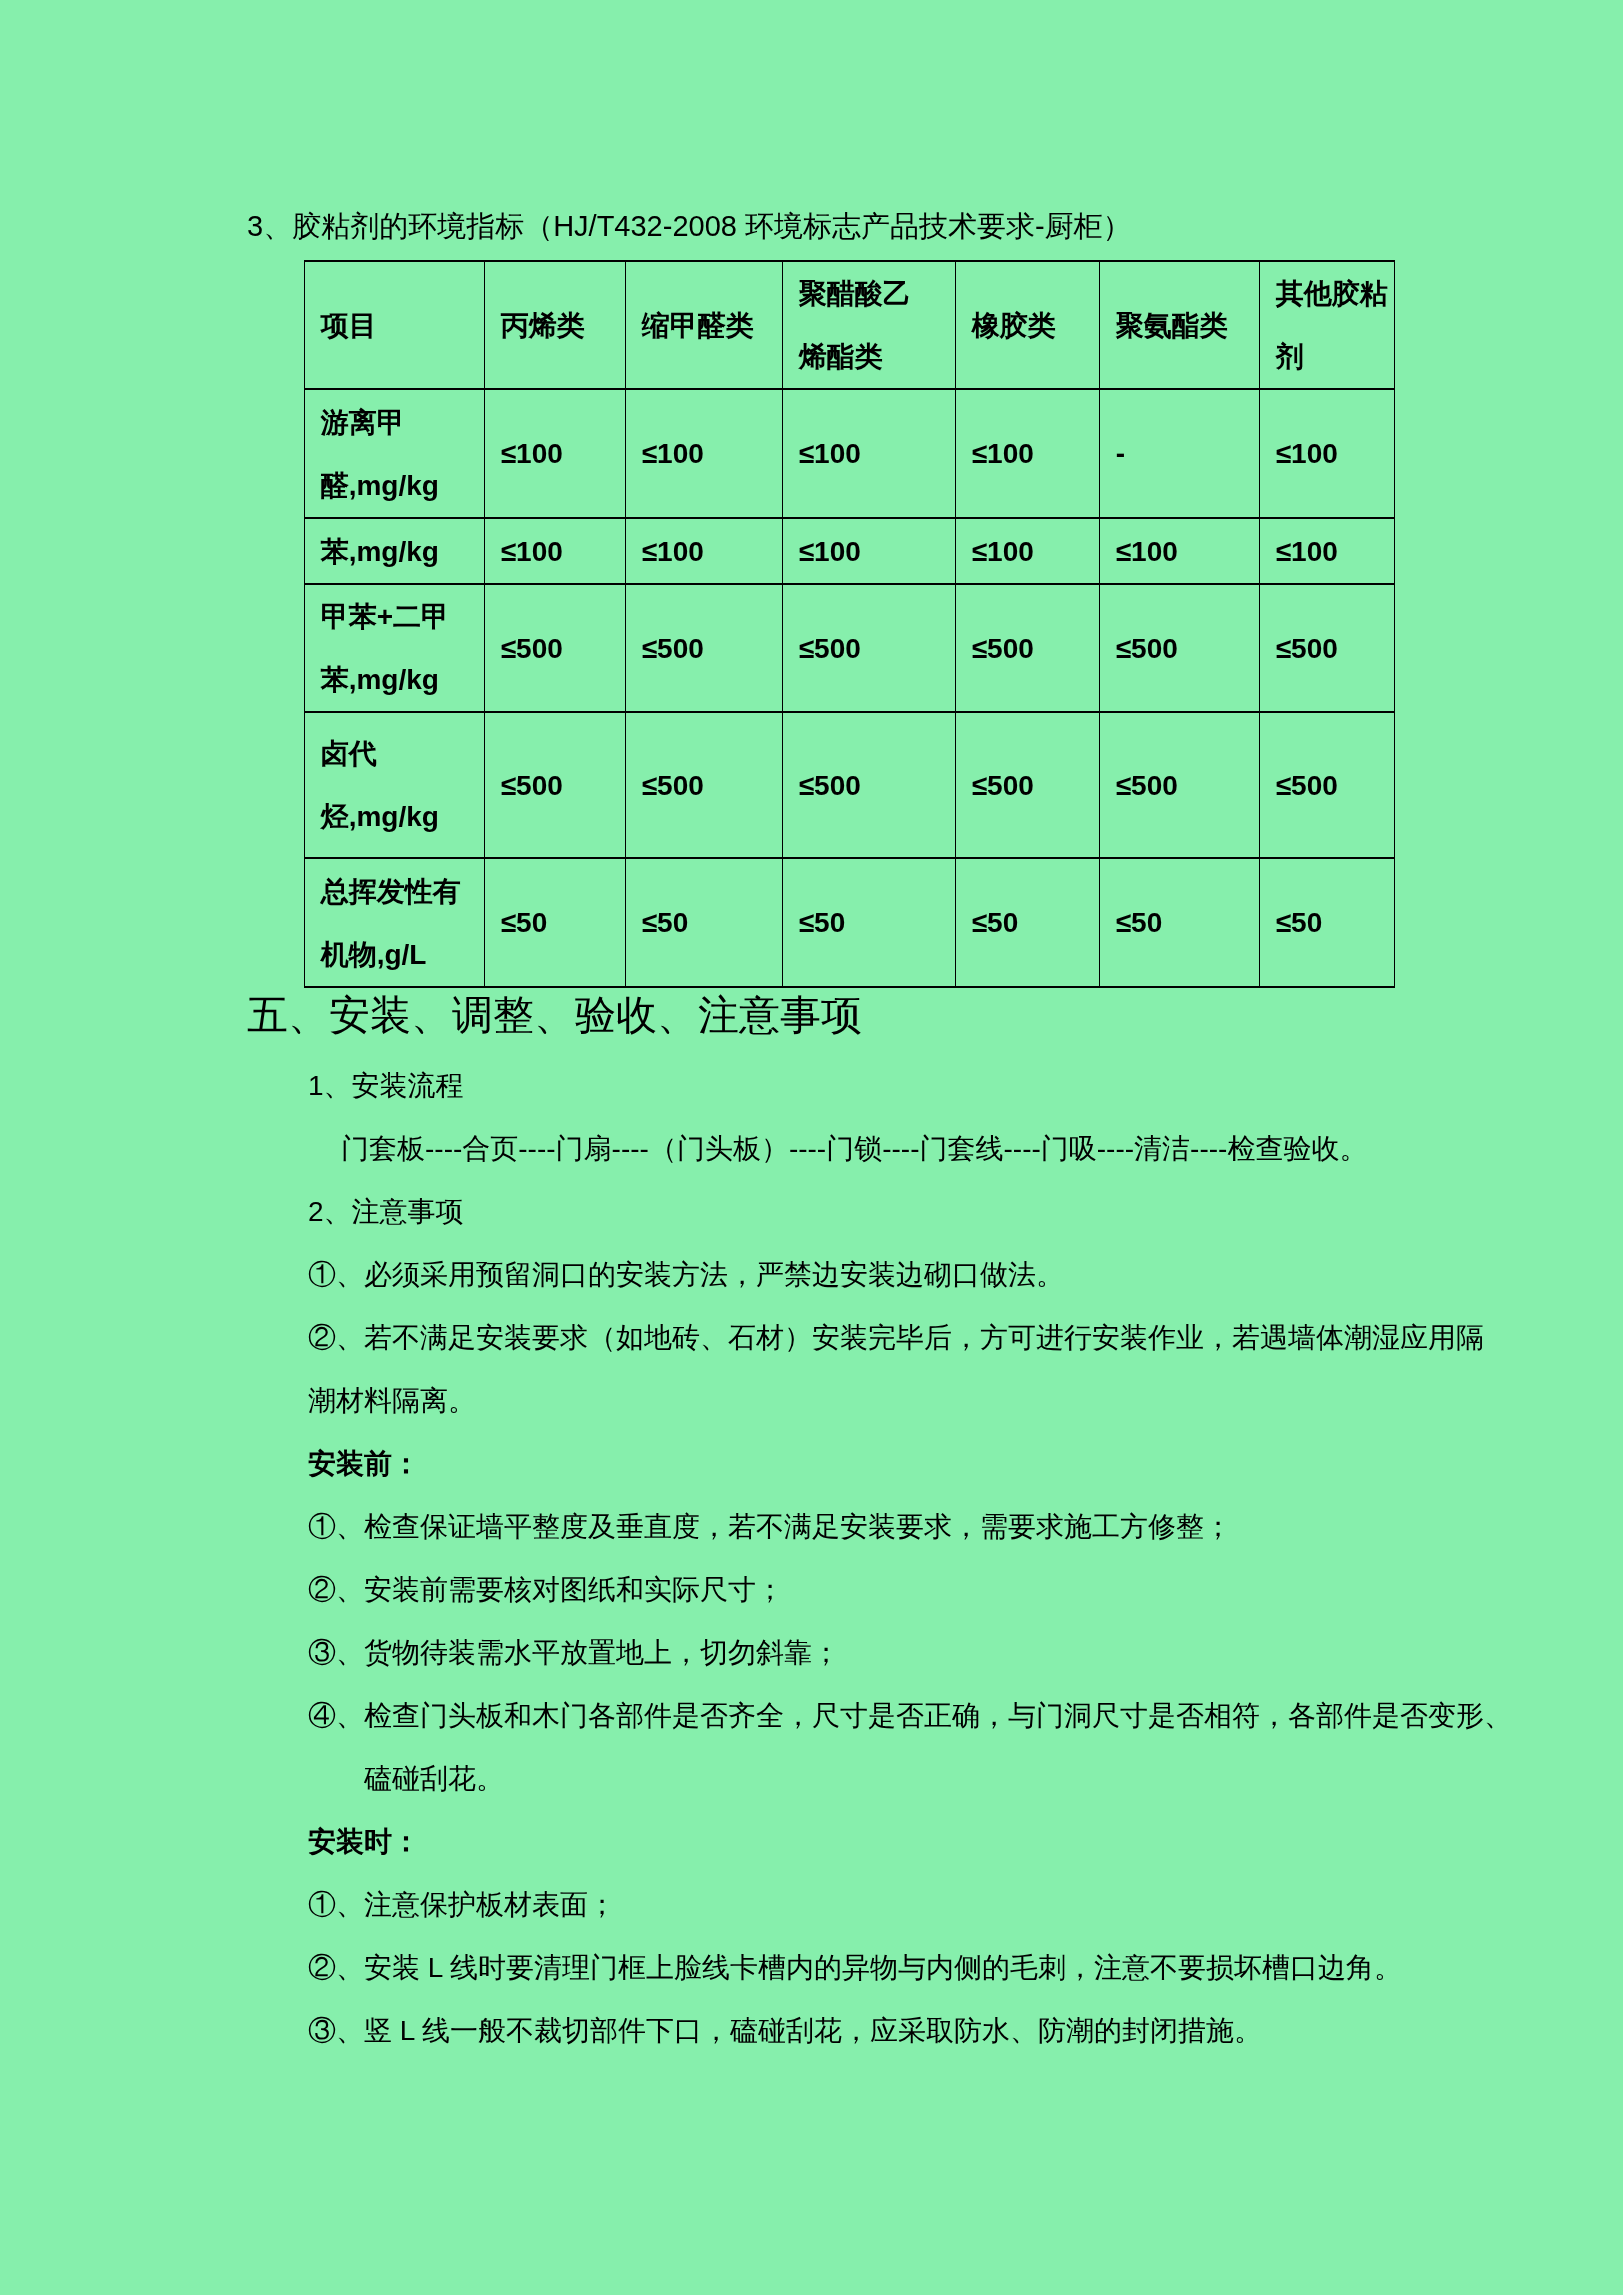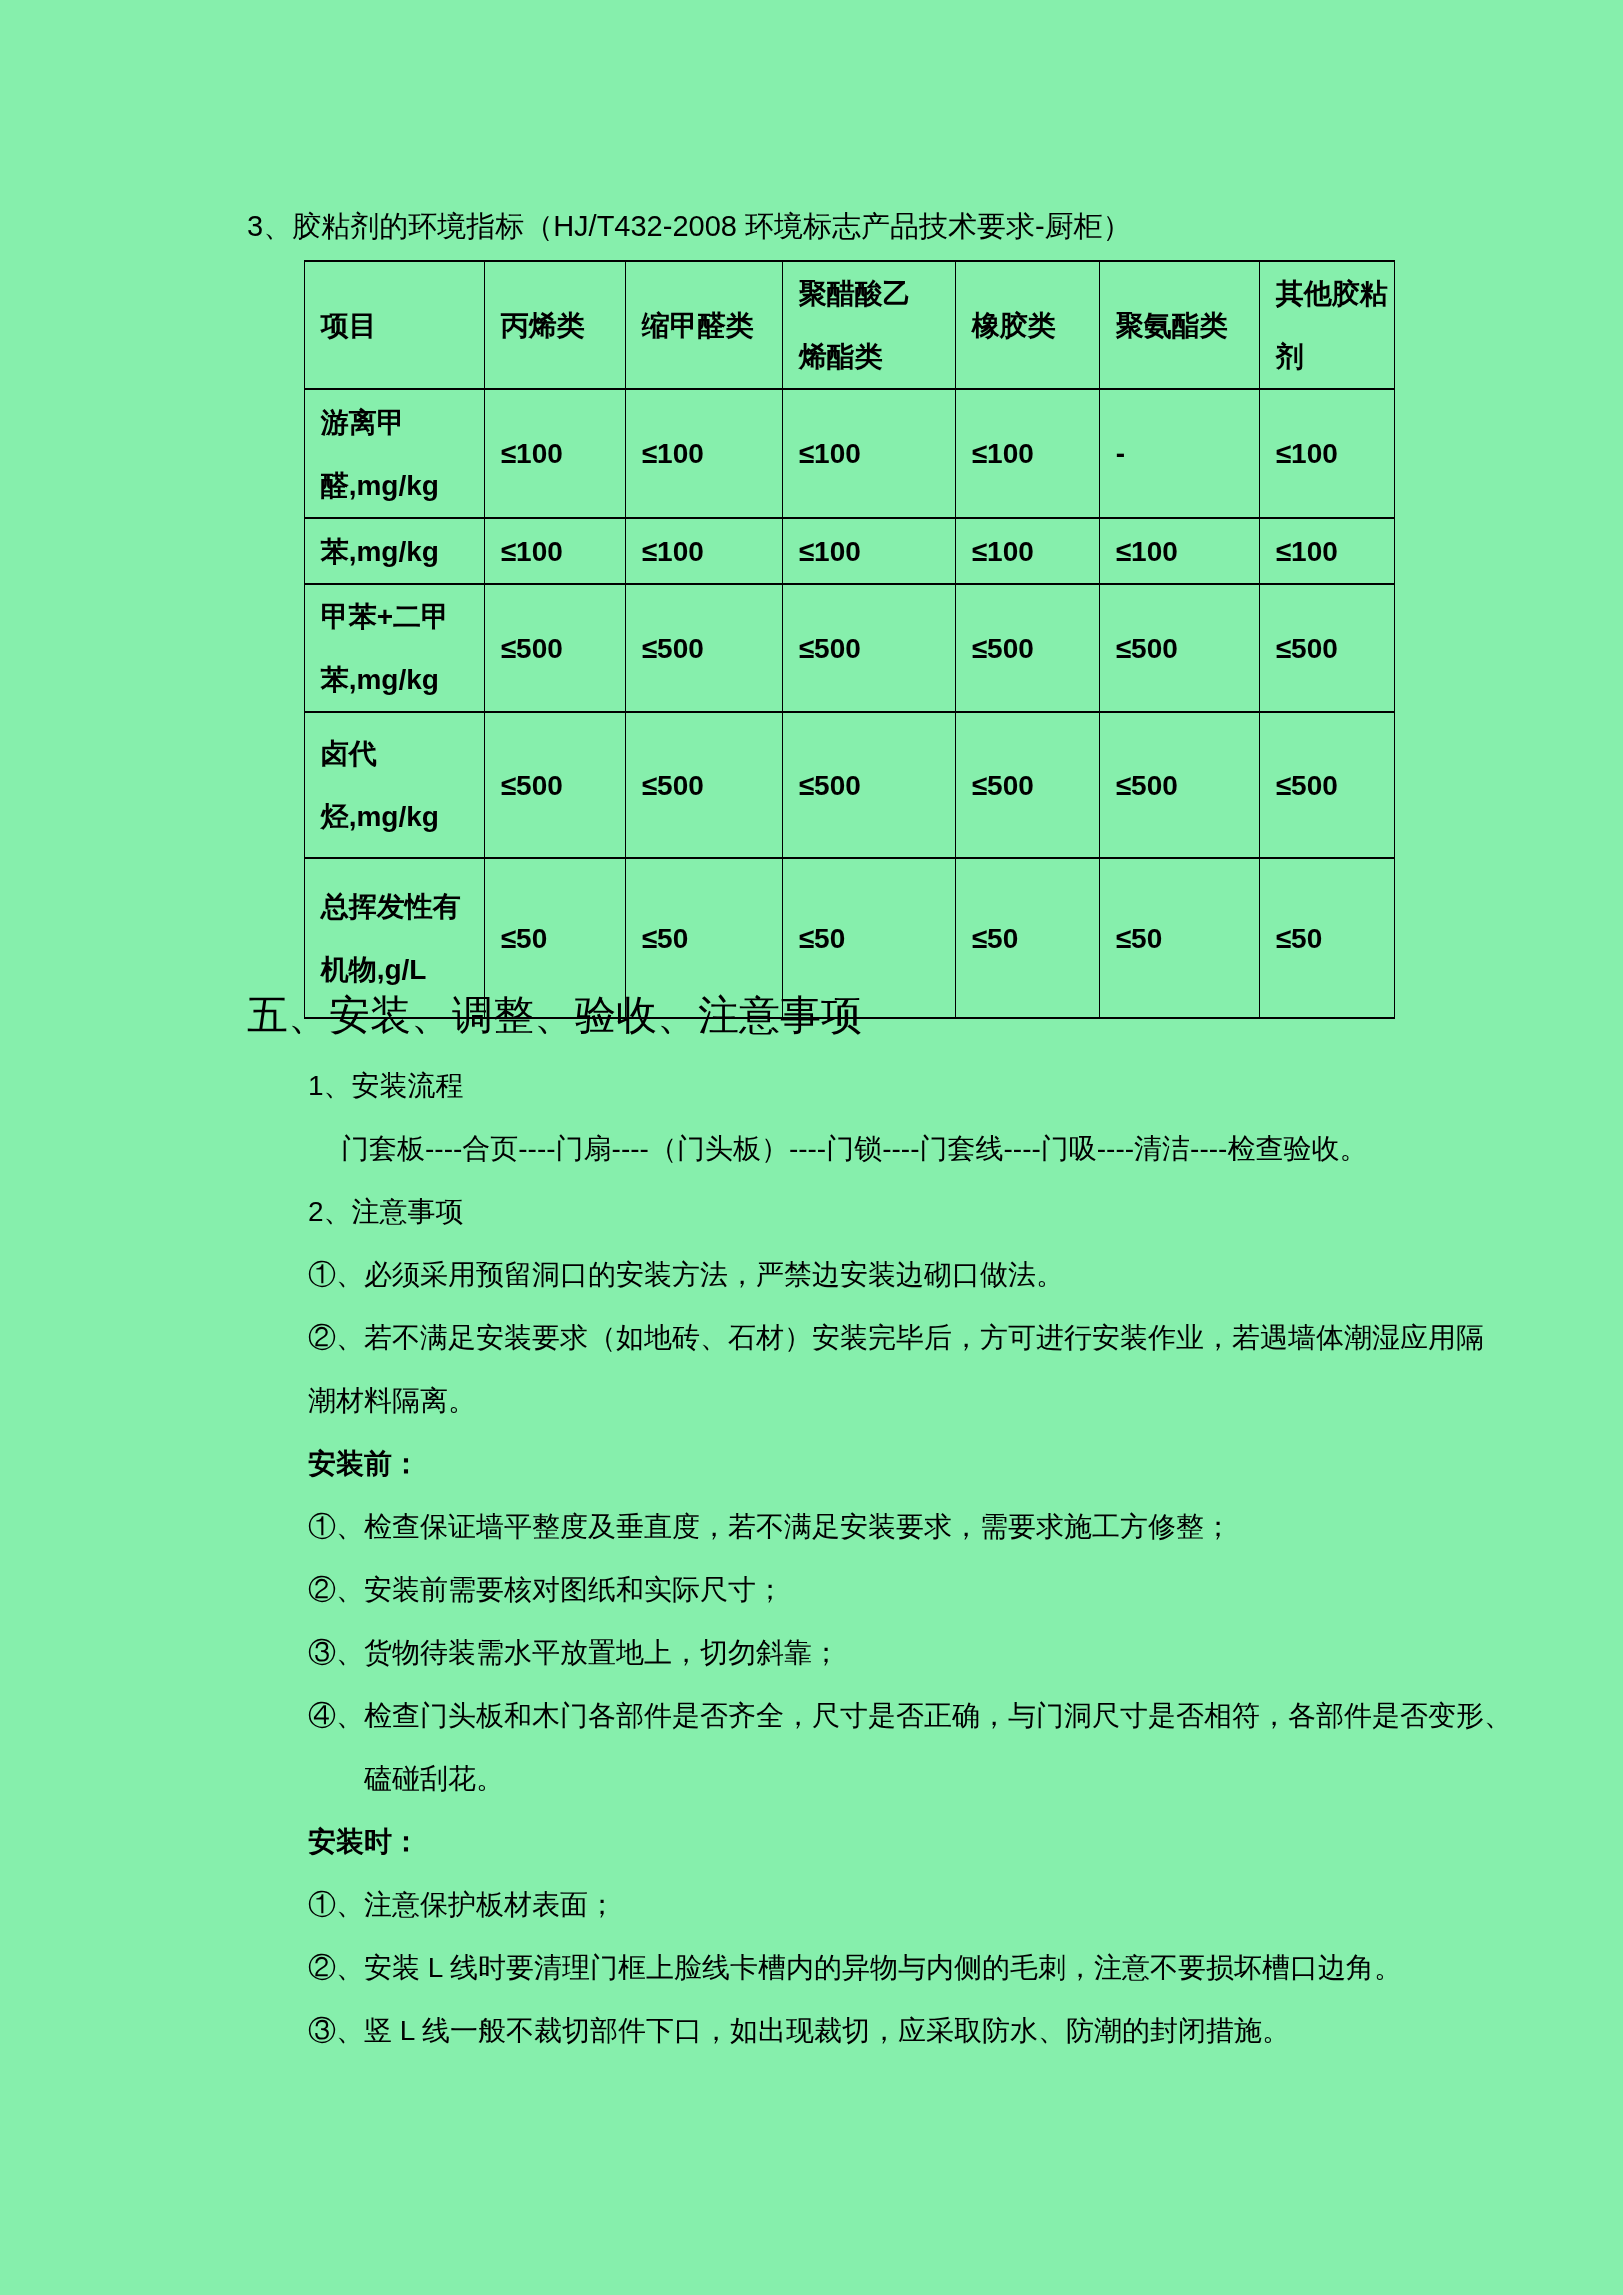--- a/index.html
+++ b/index.html
@@ -32,21 +32,21 @@
     vertical-align:middle;
     padding:0 3.9px 0 15.7px;
     line-height:63px;
     white-space:pre-line;
   }
   tr.rh{height:128px;}
   tr.rh1{height:129px;}
   tr.rs{height:66px;}
   tr.rh3{height:128px;}
   tr.rh4{height:146px;}
-  tr.rh5{height:160px;margin-top:13px;}
+  tr.rh5{height:129px;margin-top:13px;}
   .s5-title{
     position:absolute;left:247px;top:989px;
     font-size:41px;font-weight:400;line-height:52px;margin:0;
     white-space:nowrap;
   }
   .body-block{
     position:absolute;left:308px;top:1054px;width:1243px;
     font-size:28px;line-height:63px;
   }
   .body-block p{margin:0;white-space:pre-line;}
@@ -145,17 +145,17 @@
 潮材料隔离。</p>
     <p class="bold">安装前：</p>
     <p>①、检查保证墙平整度及垂直度，若不满足安装要求，需要求施工方修整；</p>
     <p>②、安装前需要核对图纸和实际尺寸；</p>
     <p>③、货物待装需水平放置地上，切勿斜靠；</p>
     <p>④、检查门头板和木门各部件是否齐全，尺寸是否正确，与门洞尺寸是否相符，各部件是否变形、
 　　磕碰刮花。</p>
     <p class="bold">安装时：</p>
     <p>①、注意保护板材表面；</p>
     <p>②、安装 L 线时要清理门框上脸线卡槽内的异物与内侧的毛刺，注意不要损坏槽口边角。</p>
-    <p>③、竖 L 线一般不裁切部件下口，如出现裁切，应采取防水、防潮的封闭措施。</p>
+    <p>③、竖 L 线一般不裁切部件下口，磕碰刮花，应采取防水、防潮的封闭措施。</p>
   </div>
 
 </div>
 
 
 </body></html>

